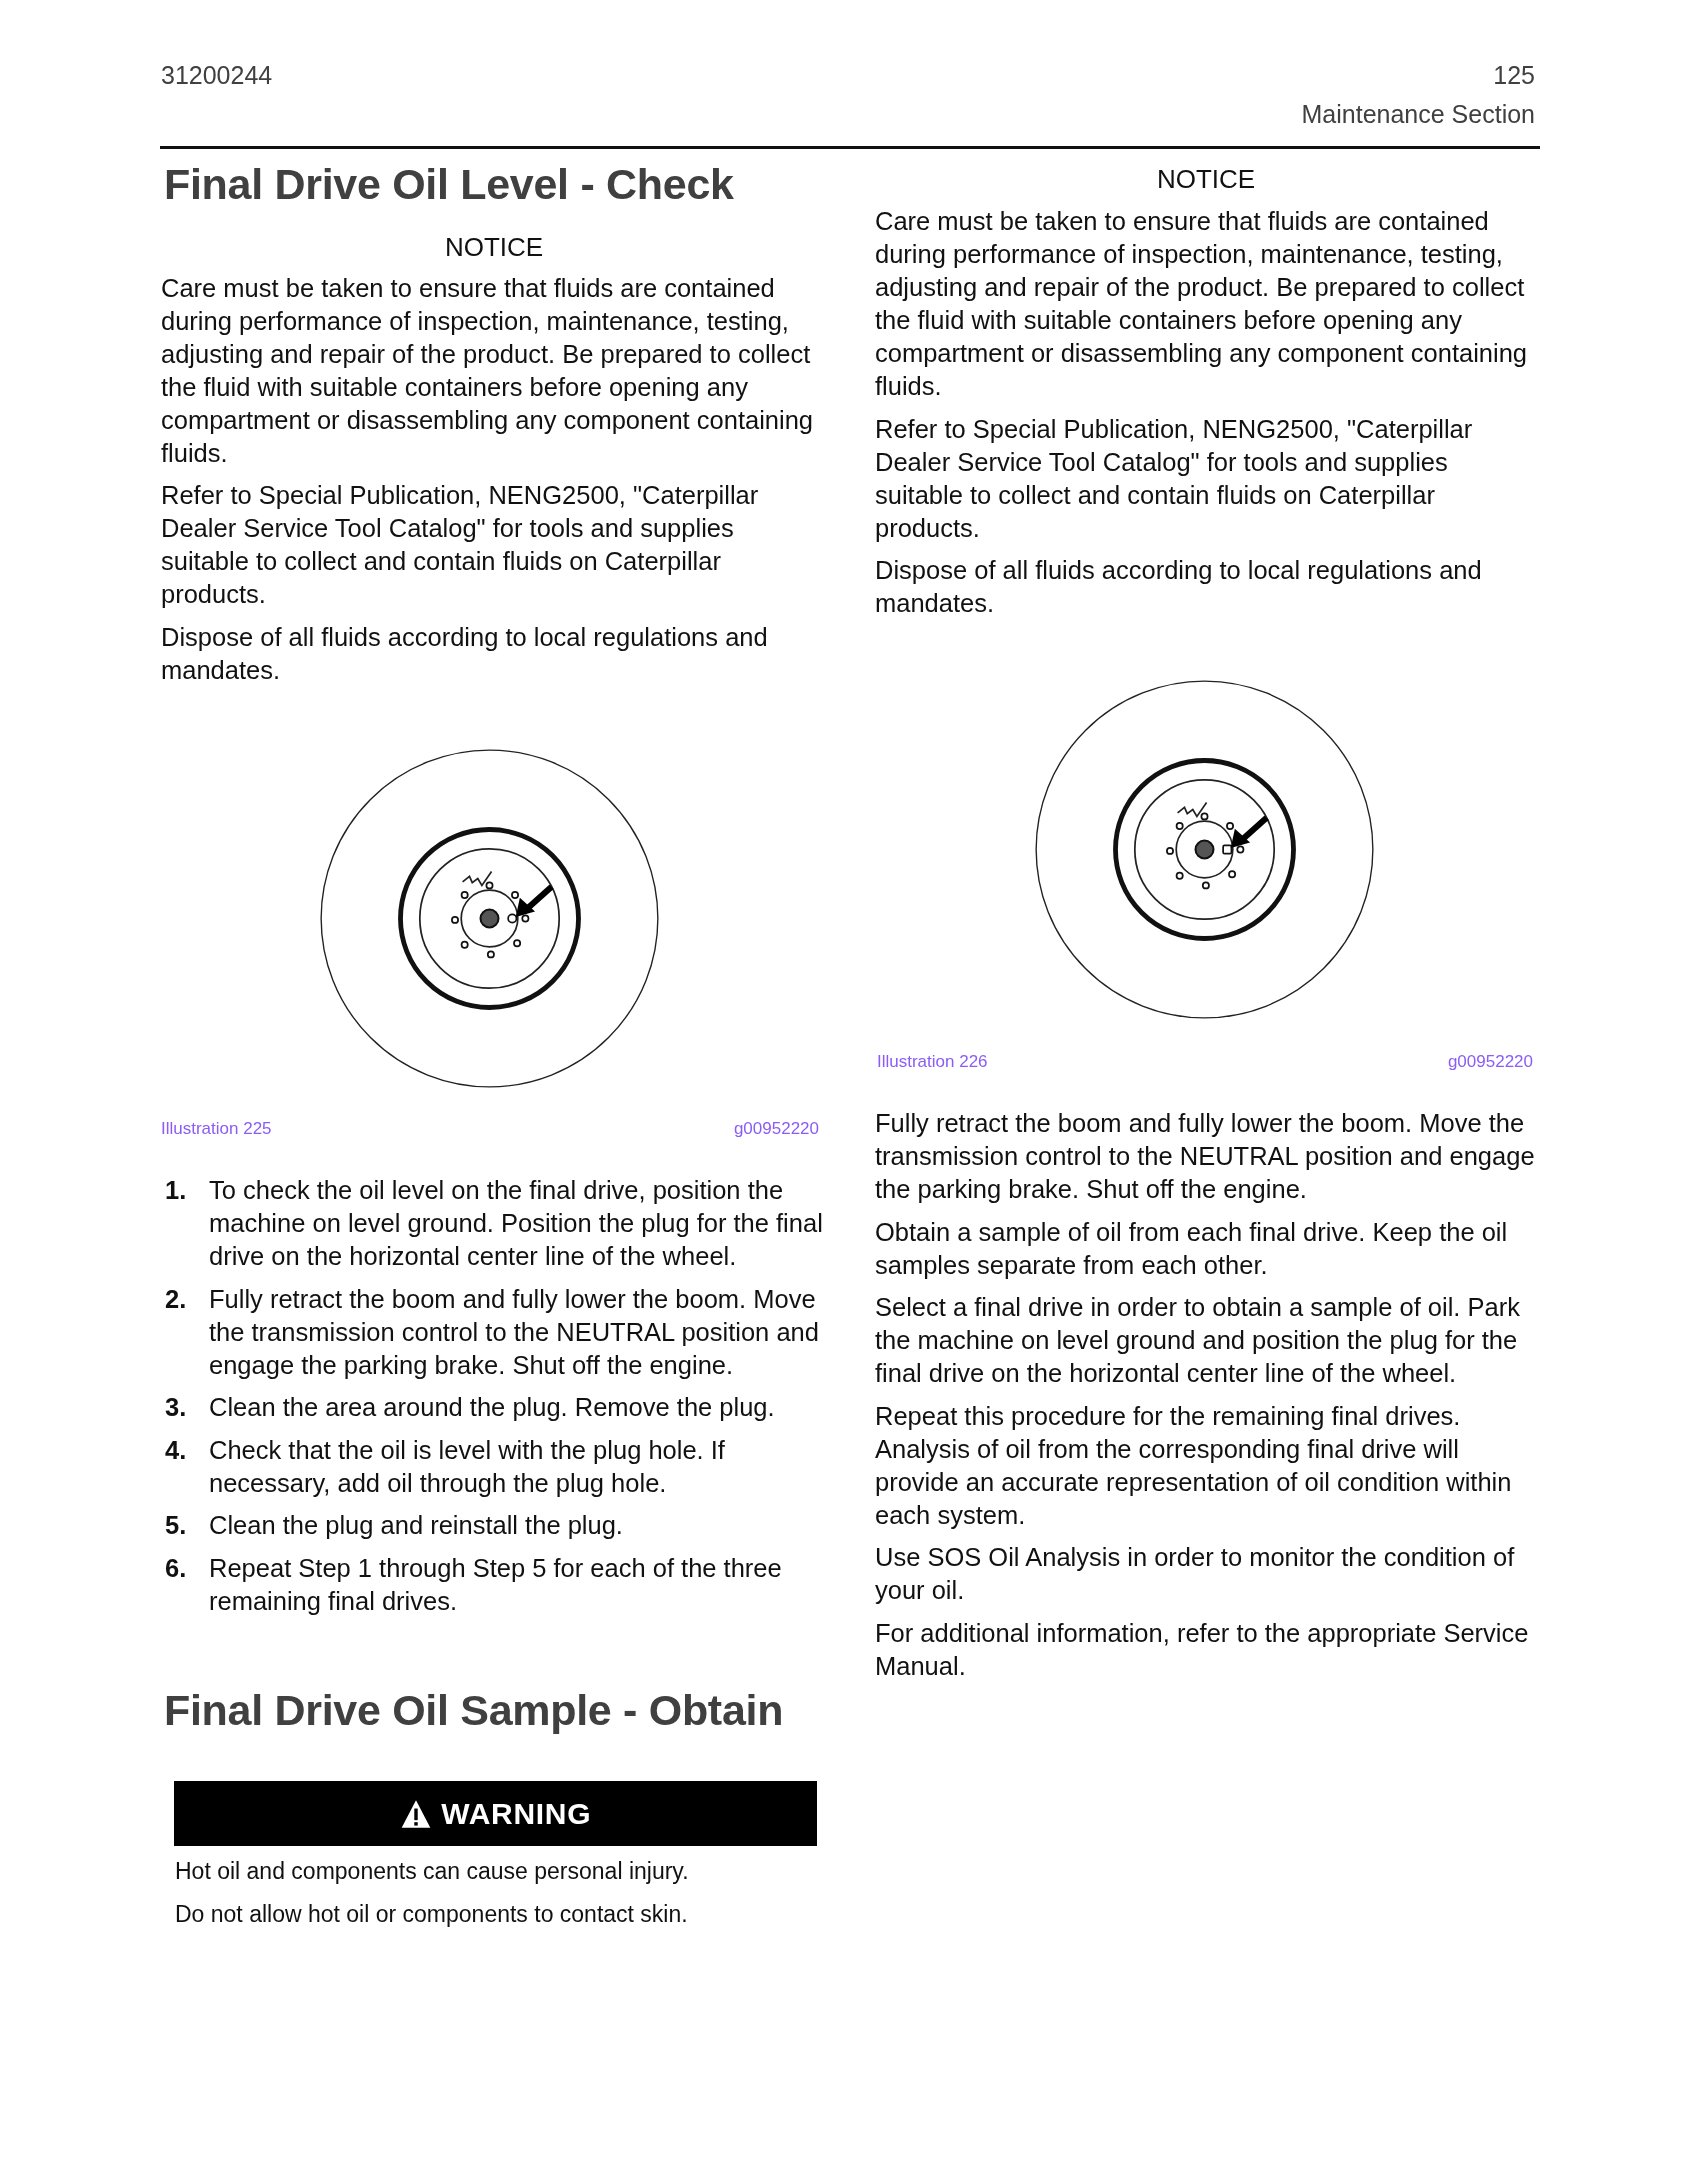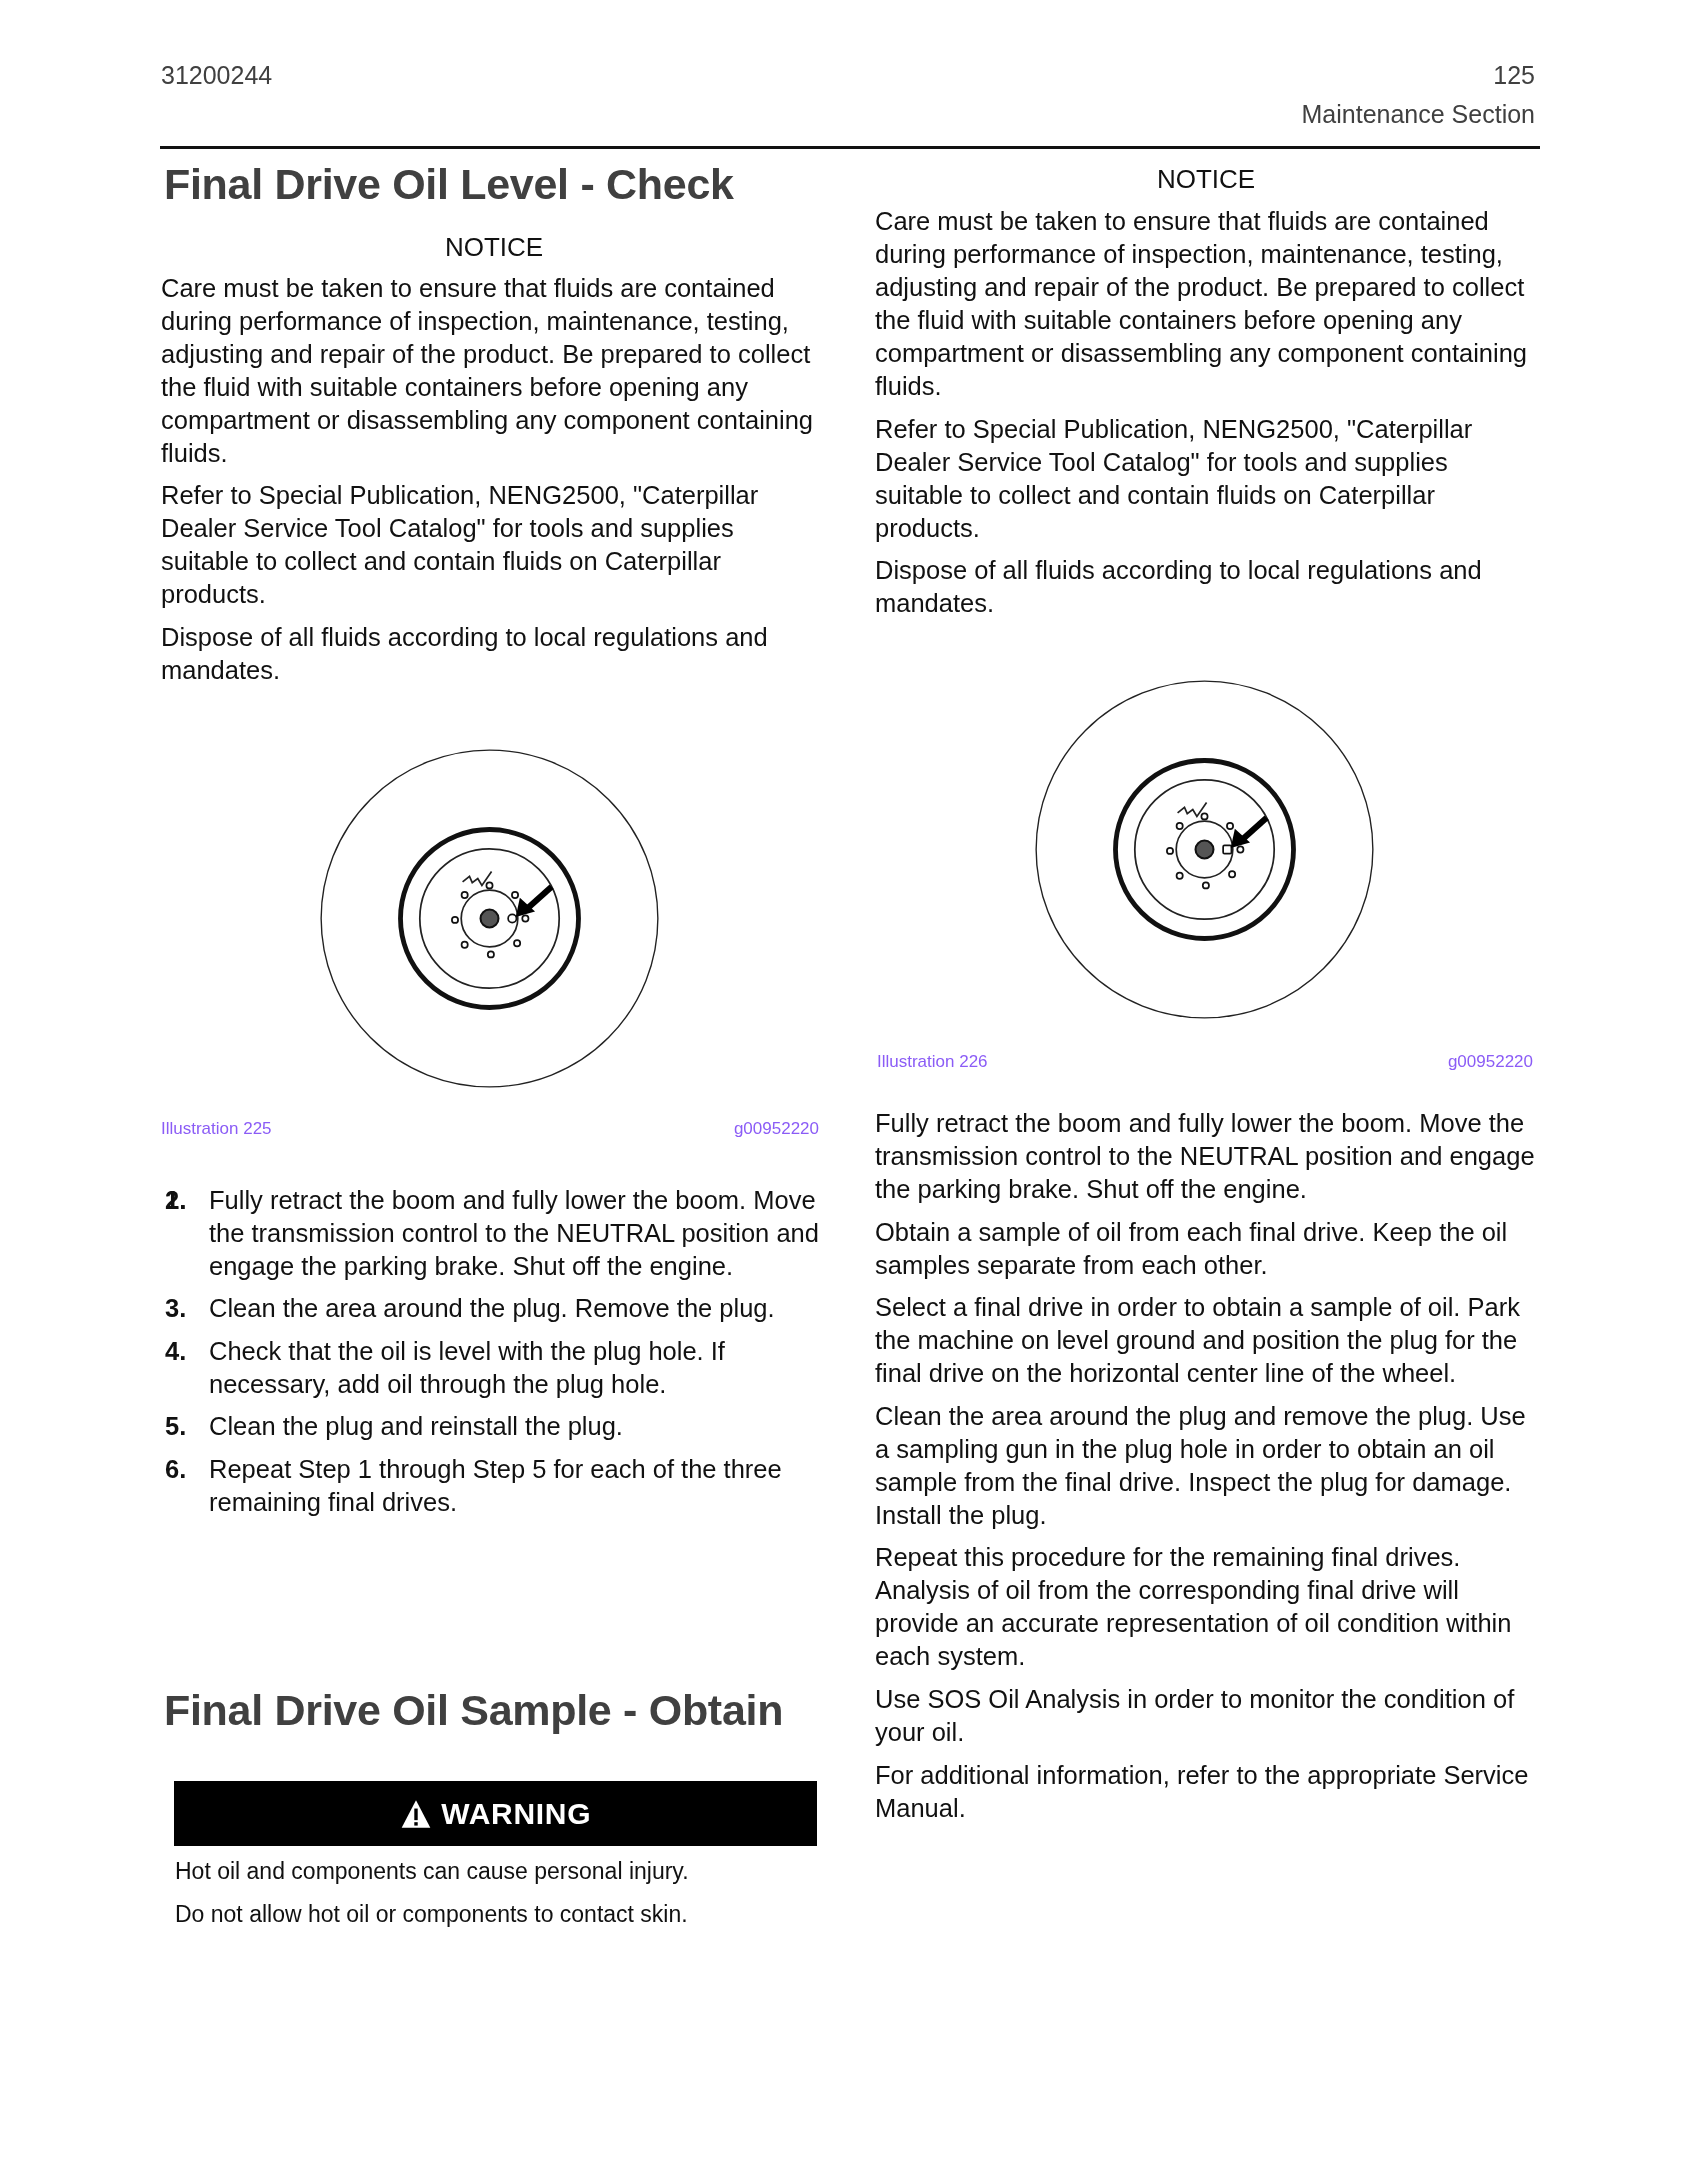--- a/index.html
+++ b/index.html
@@ -64,21 +64,21 @@
       <line x1="90" y1="-46" x2="52" y2="-12" stroke="#000" stroke-width="9"></line>
       <polygon points="38,-2 44,-30 66,-10" fill="#000"></polygon>
     </g>
   </g>
 </svg>
 <div class="caption" style="left:161px; top:1119px;text-align:center;">Illustration 225</div>
 <div class="caption" style="left:689px; top:1119px; width:130px; text-align:right;">g00952220</div>
 
 <div class="col col-left" style="top:1174px;">
   <ol class="steps">
-    <li><span class="num">1.</span></li>
+    <li><span class="num">1.</span><span>To check the oil level on the final drive, position the machine on level ground. Position the plug for the final drive on the horizontal center line of the wheel.</span></li>
     <li><span class="num">2.</span><span>Fully retract the boom and fully lower the boom. Move the transmission control to the NEUTRAL position and engage the parking brake. Shut off the engine.</span></li>
     <li><span class="num">3.</span><span>Clean the area around the plug. Remove the plug.</span></li>
     <li><span class="num">4.</span><span>Check that the oil is level with the plug hole. If necessary, add oil through the plug hole.</span></li>
     <li><span class="num">5.</span><span>Clean the plug and reinstall the plug.</span></li>
     <li><span class="num">6.</span><span>Repeat Step 1 through Step 5 for each of the three remaining final drives.</span></li>
   </ol>
 </div>
 
 <h1 class="abs title" style="left:164px; top:1686px;">Final Drive Oil Sample - Obtain</h1>
 
@@ -125,18 +125,17 @@
     </g>
   </g>
 </svg>
 <div class="caption" style="left:877px; top:1052px;">Illustration 226</div>
 <div class="caption" style="left:1399px; top:1052px; width:134px; text-align:right;">g00952220</div>
 
 <div class="col col-right" style="top:1107px;">
   <p class="body">Fully retract the boom and fully lower the boom. Move the transmission control to the NEUTRAL position and engage the parking brake. Shut off the engine.</p>
   <p class="body">Obtain a sample of oil from each final drive. Keep the oil samples separate from each other.</p>
   <p class="body">Select a final drive in order to obtain a sample of oil. Park the machine on level ground and position the plug for the final drive on the horizontal center line of the wheel.</p>
-  <p class="body">Clean the area around the plug and remove the plug. Use a sampling gun in the plug hole in order to obtain an oil sample from the final drive. Inspect the plug for damage. Install the plug.</p>
   <p class="body">Repeat this procedure for the remaining final drives. Analysis of oil from the corresponding final drive will provide an accurate representation of oil condition within each system.</p>
   <p class="body">Use SOS Oil Analysis in order to monitor the condition of your oil.</p>
   <p class="body">For additional information, refer to the appropriate Service Manual.</p>
 </div>
 
 
 </body></html>

